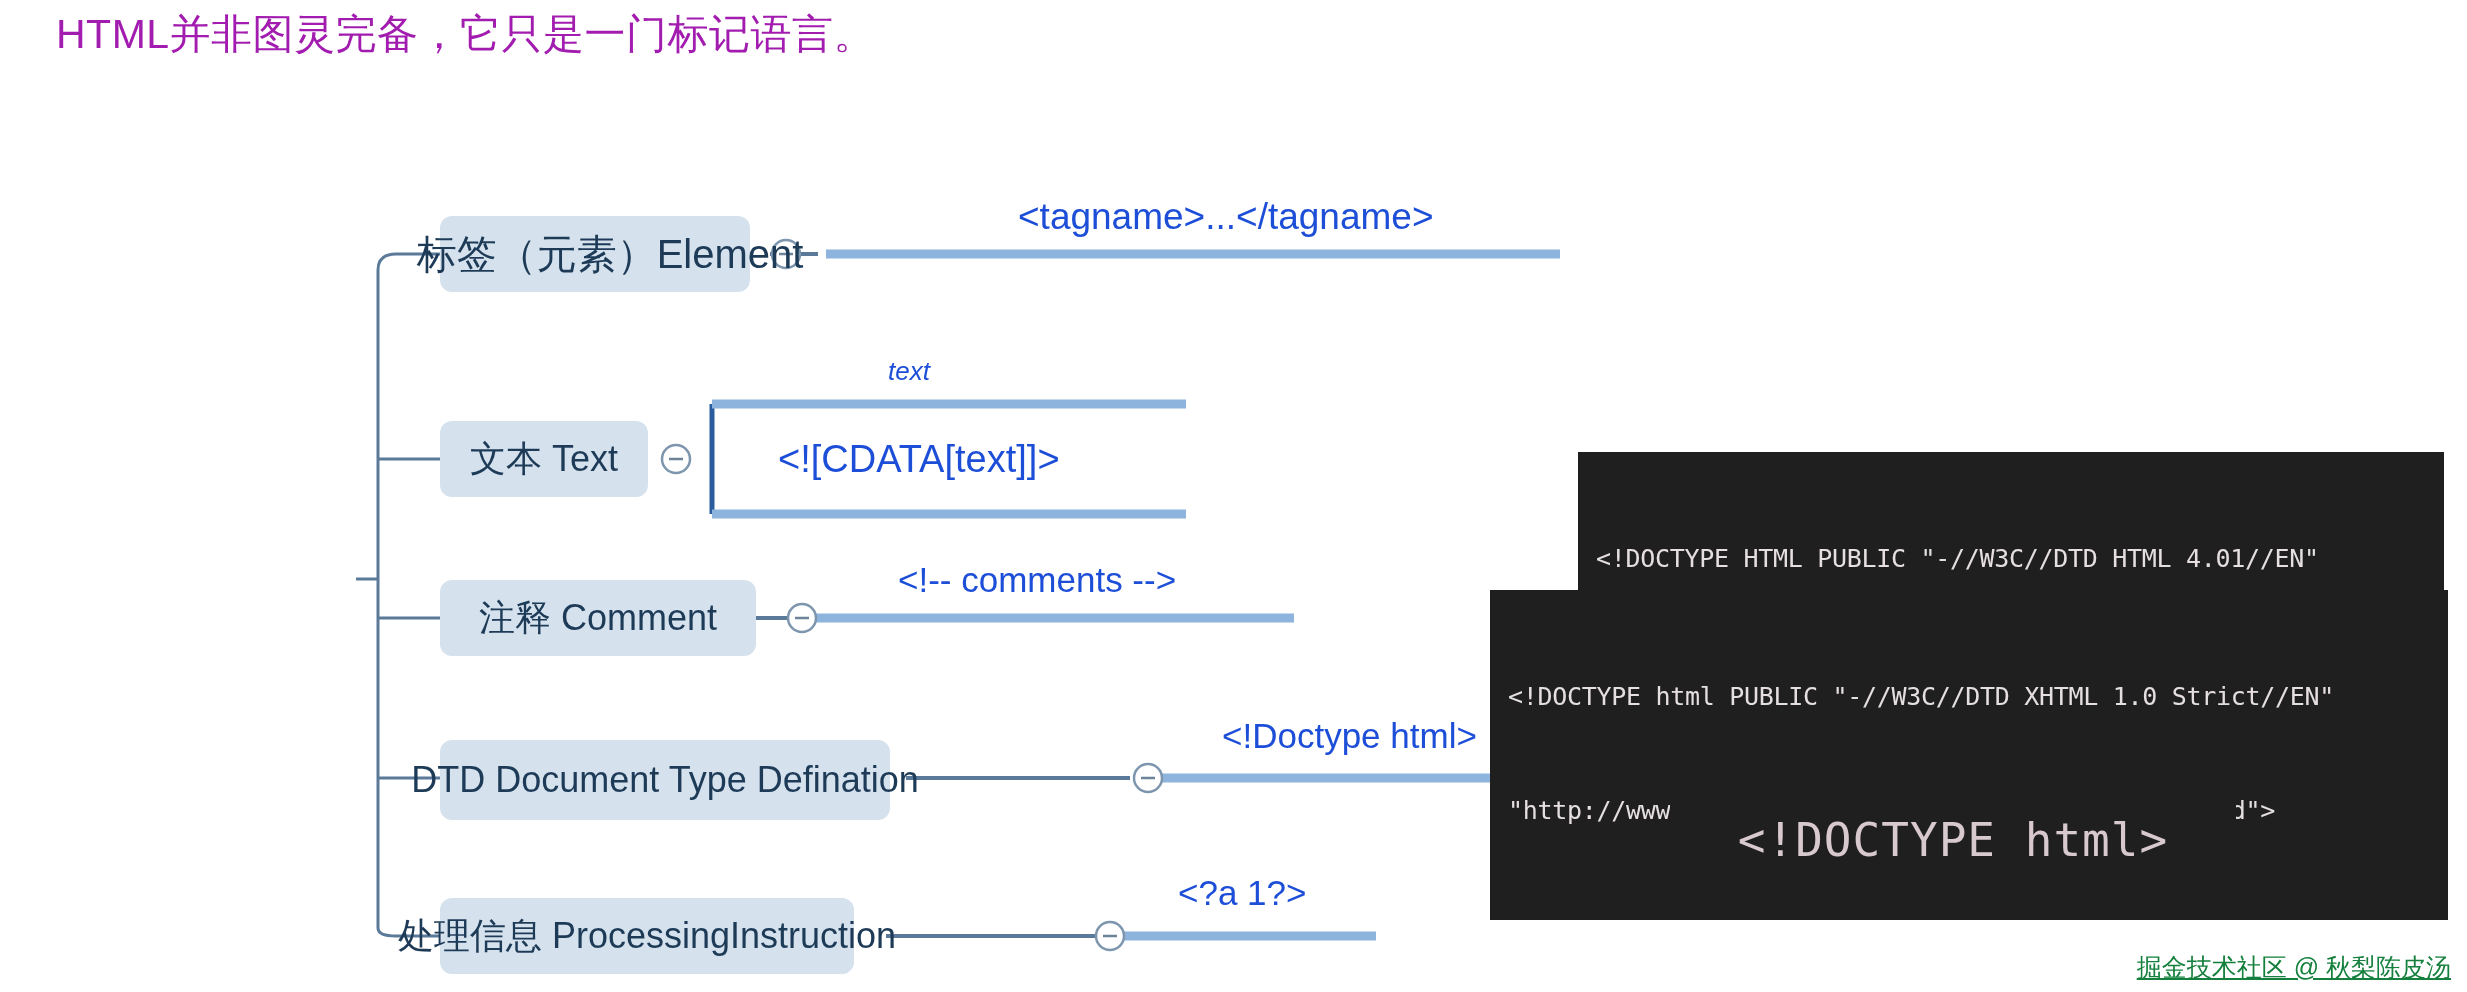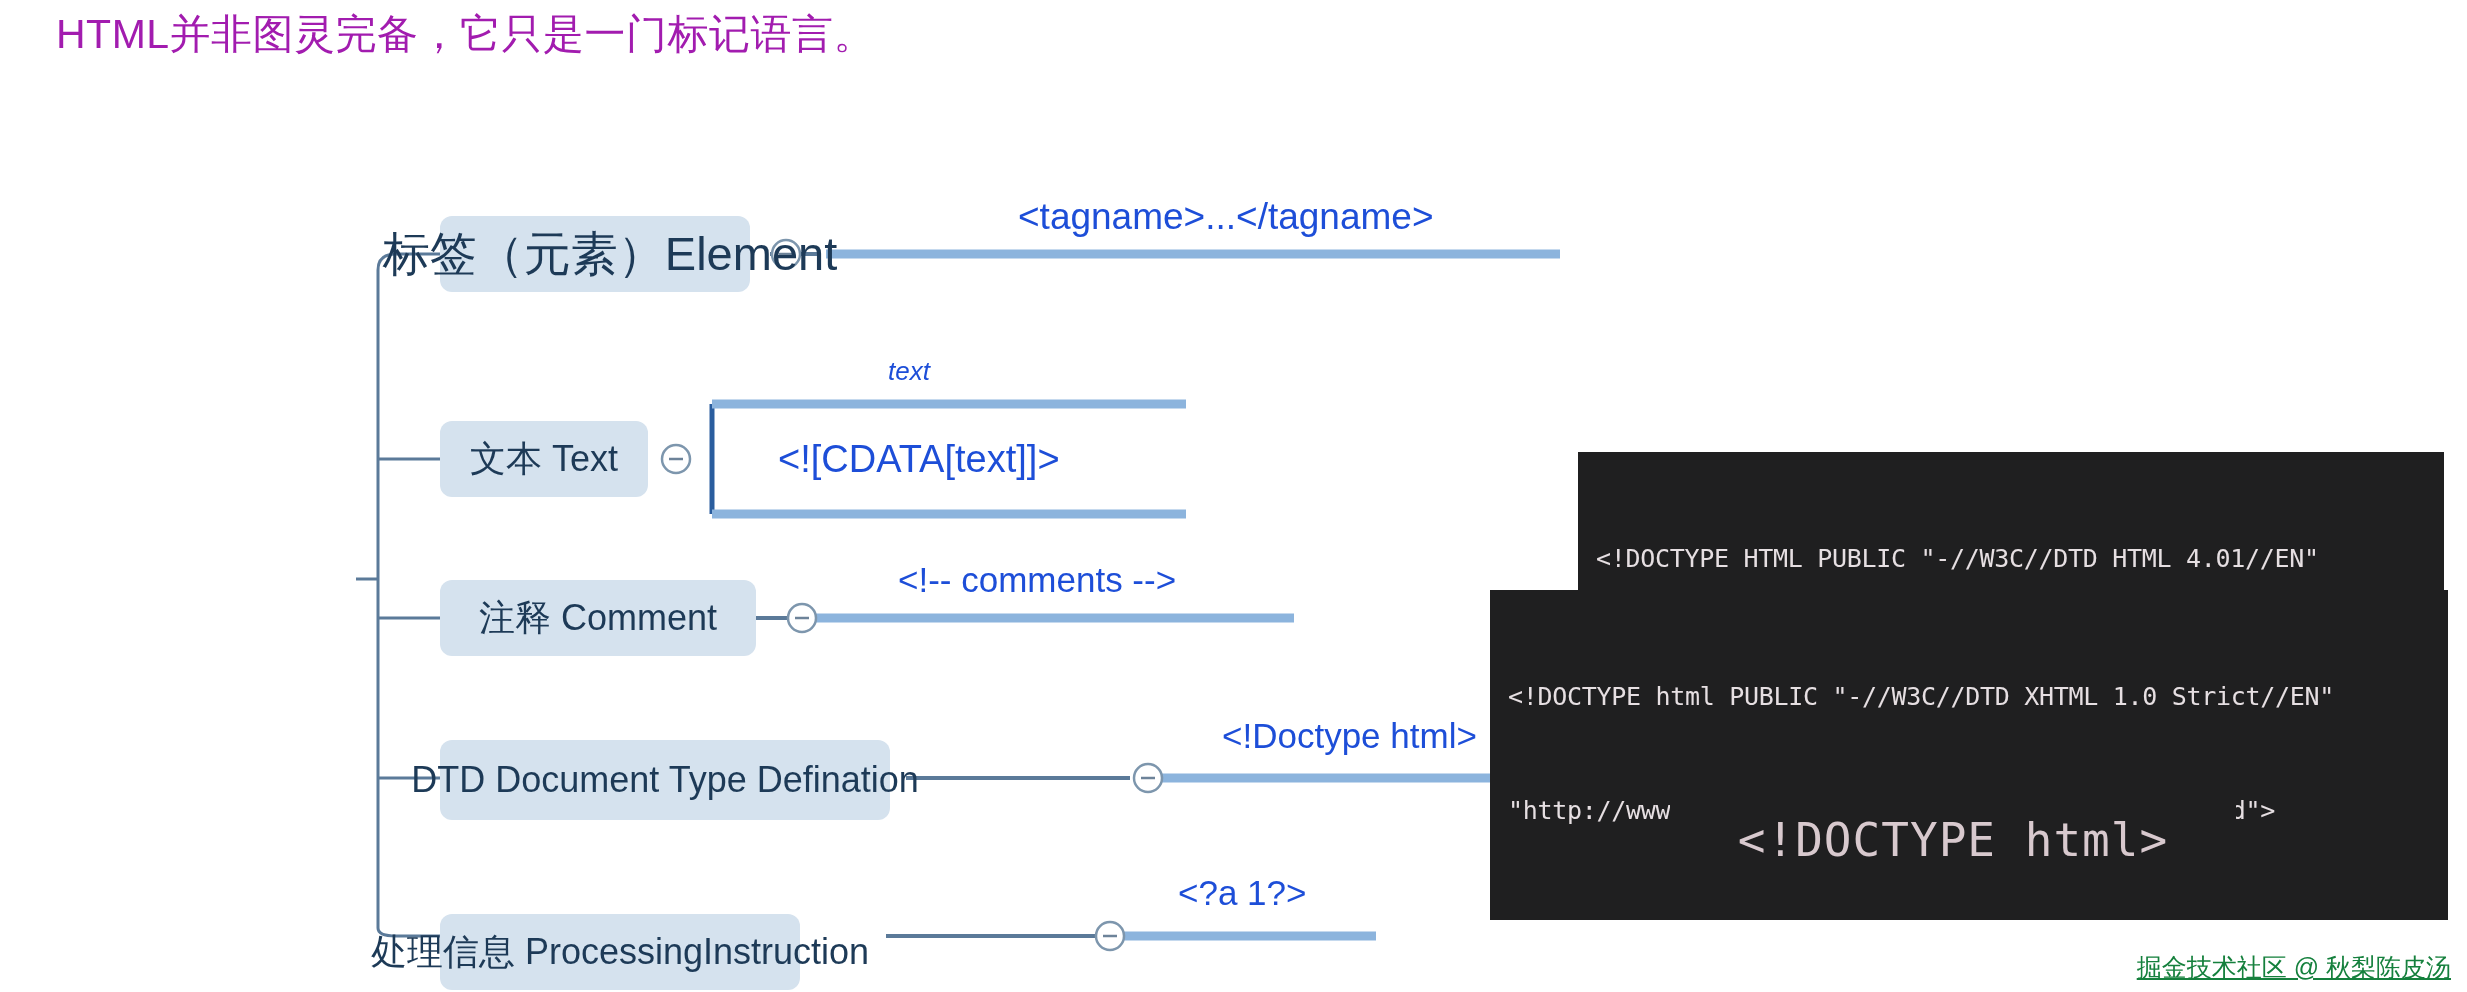--- a/index.html
+++ b/index.html
@@ -60,21 +60,21 @@
     font-size: 42px;
     letter-spacing: 2px;
     color: #1b3f63;
     border-radius: 16px;
   }
   .node-el {
     left: 440px;
     top: 216px;
     width: 310px;
     height: 76px;
-    font-size: 47px;
+    font-size: 40px;
     padding-left: 30px;
   }
   .node-text {
     left: 440px;
     top: 421px;
     width: 208px;
     height: 76px;
     font-size: 36px;
   }
   .node-comment {
@@ -87,24 +87,23 @@
   .node-dtd {
     left: 440px;
     top: 740px;
     width: 450px;
     height: 80px;
     font-size: 36px;
   }
   .node-pi {
     left: 440px;
     top: 898px;
-    width: 360px;
-    height: 76px;
-    font-size: 36px;
-    margin-top: 16px;
+    width: 414px;
+    height: 76px;
+    font-size: 36px;
   }
 
   
   .leaf-label {
     position: absolute;
     color: #1d4ed8;
     font-size: 35px;
     white-space: nowrap;
     line-height: 1;
   }

